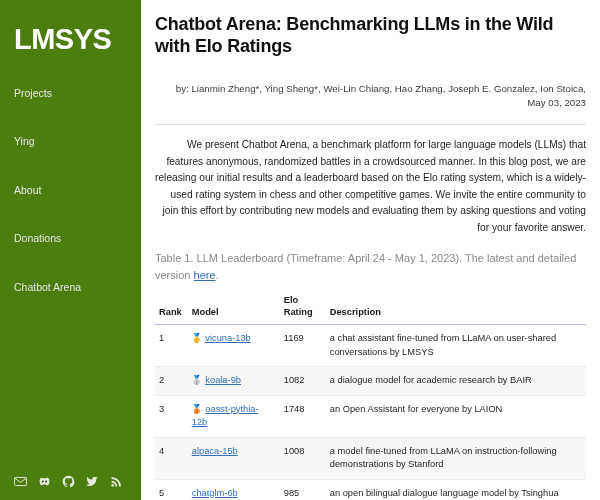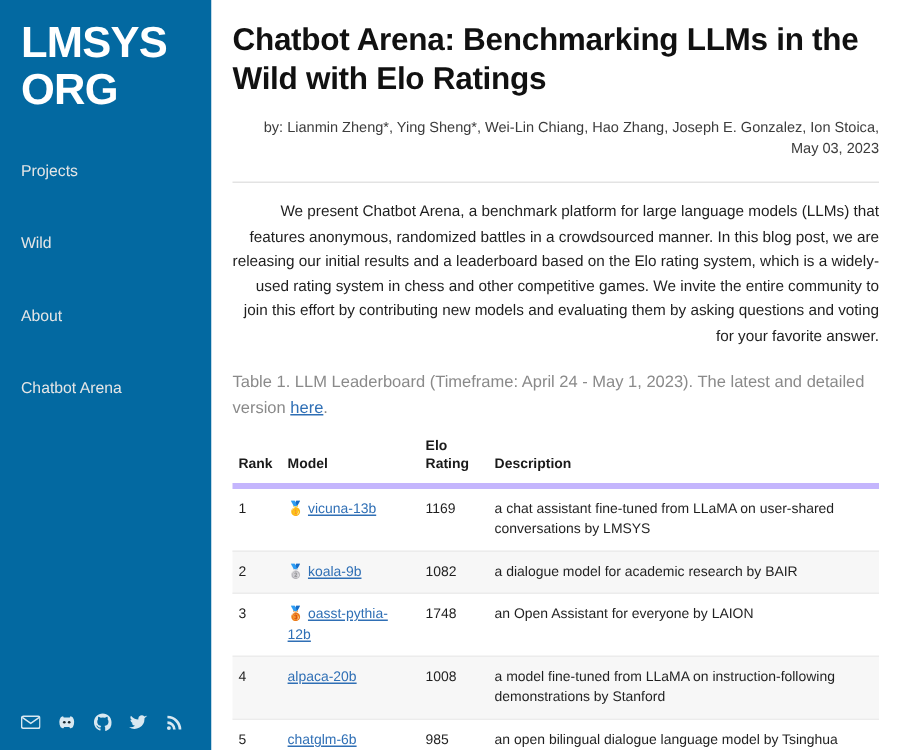--- a/index.html
+++ b/index.html
@@ -13,24 +13,24 @@
   #page {
     display: flex;
     width: 600px; height: 500px;
     position: relative;
   }
 
   
   .sidebar {
     width: 141px;
     flex: 0 0 141px;
-    background: #0369a1;
+    background: #4d7c0f;
     color: #ffffff;
     position: relative;
-    padding: 14px 14px 0 14px;
+    padding: 24px 14px 0 14px;
   }
   .brand {
     font-weight: bold;
     font-size: 29px;
     line-height: 1.07;
     letter-spacing: -0.5px;
     color: #ffffff;
     margin: 0 0 22px 0;
   }
   .brand span { display: block; }
@@ -64,23 +64,23 @@
 
   
   .main {
     flex: 1 1 auto;
     background: #ffffff;
     padding: 12px 14px 0 14px;
     overflow: hidden;
     position: relative;
   }
   h1.title {
-    font-size: 21px;
+    font-size: 18px;
     line-height: 1.22;
-    margin: 2px 0 14px 0;
+    margin: 2px 0 24px 0;
     color: #111;
     font-weight: bold;
     letter-spacing: -0.2px;
   }
   .byline {
     font-size: 9.7px;
     color: #3c3c3c;
     line-height: 1.45;
     margin: 0 0 14px 0;
     text-align: right;
@@ -111,21 +111,21 @@
     font-size: 9.3px;
   }
   table.lb th {
     text-align: left;
     font-weight: bold;
     color: #1a1a1a;
     font-size: 9.3px;
     padding: 3px 6px 6px 4px;
     vertical-align: bottom;
     line-height: 1.25;
-    border-bottom: 4px solid #c4b5fd;
+    border-bottom: 1px solid #c4b5fd;
   }
   table.lb td {
     padding: 7px 6px 7px 4px;
     vertical-align: top;
     color: #1f1f1f;
     border-bottom: 1px solid #ececec;
     line-height: 1.45;
   }
   table.lb tr:nth-child(even) td { background: #f7f7f7; }
   .col-rank { width: 30px; }
@@ -140,26 +140,26 @@
   .medal { margin-right: 2px; }
 </style>
 </head>
 <body>
 
 <div id="page">
 
   <aside class="sidebar">
     <div class="brand">
       <span>LMSYS</span>
-      <span>ORG</span>
     </div>
     <ul class="nav">
       <li>Projects</li>
-      <li>Wild</li>
+      <li>Ying</li>
       <li>About</li>
+      <li>Donations</li>
       <li>Chatbot Arena</li>
     </ul>
 
     <div class="social">
       <span class="ic">
         <svg viewBox="0 0 16 16" width="13" height="13">
             <rect x="0.5" y="3" width="15" height="10" rx="1.5" fill="none" stroke="#fff" stroke-width="1.2"></rect>
             <path d="M1 4l7 5 7-5" fill="none" stroke="#fff" stroke-width="1.2"></path>
           </svg>
       </span>
@@ -223,21 +223,21 @@
           <td>a dialogue model for academic research by BAIR</td>
         </tr>
         <tr>
           <td>3</td>
           <td><span class="medal">🥉</span><a class="modellink">oasst-pythia-12b</a></td>
           <td>1748</td>
           <td>an Open Assistant for everyone by LAION</td>
         </tr>
         <tr>
           <td>4</td>
-          <td><a class="modellink">alpaca-20b</a></td>
+          <td><a class="modellink">alpaca-15b</a></td>
           <td>1008</td>
           <td>a model fine-tuned from LLaMA on instruction-following demonstrations by Stanford</td>
         </tr>
         <tr>
           <td>5</td>
           <td><a class="modellink">chatglm-6b</a></td>
           <td>985</td>
           <td>an open bilingual dialogue language model by Tsinghua University</td>
         </tr>
 

